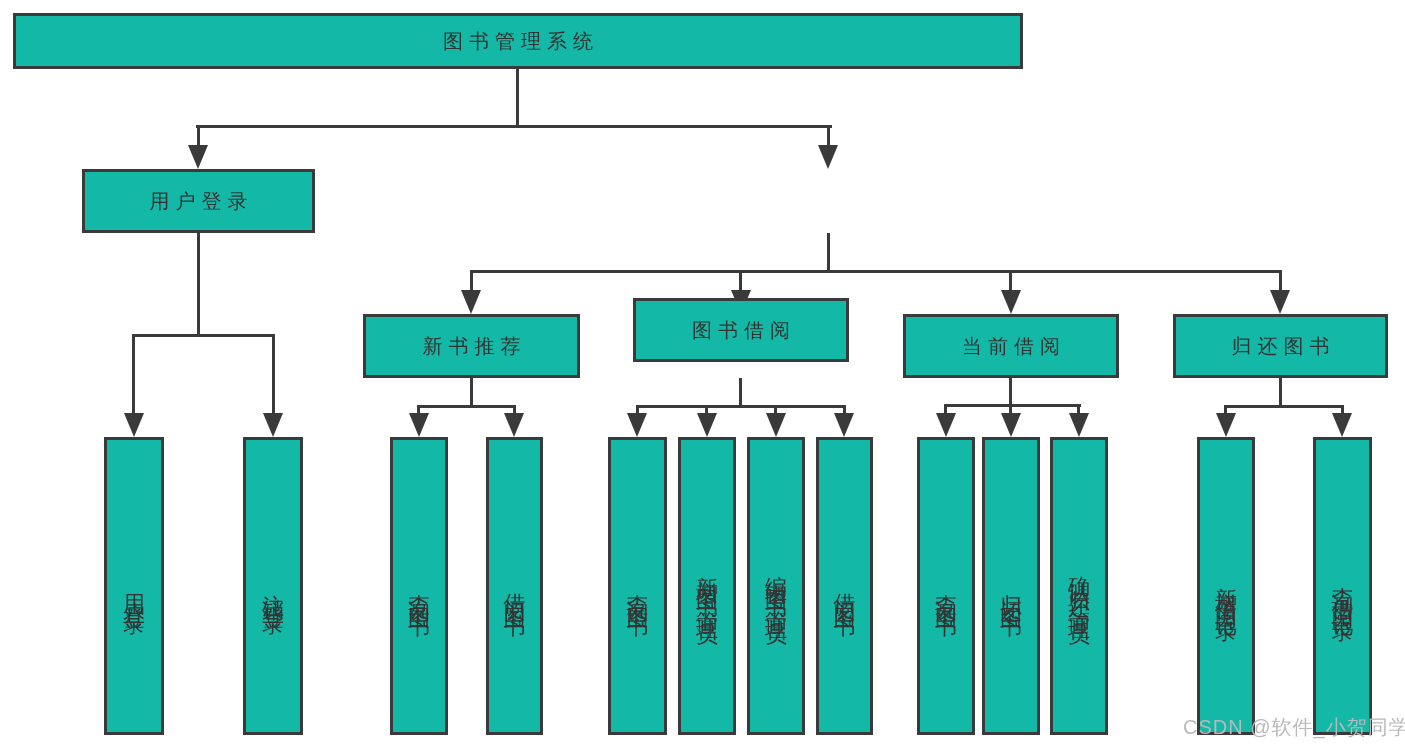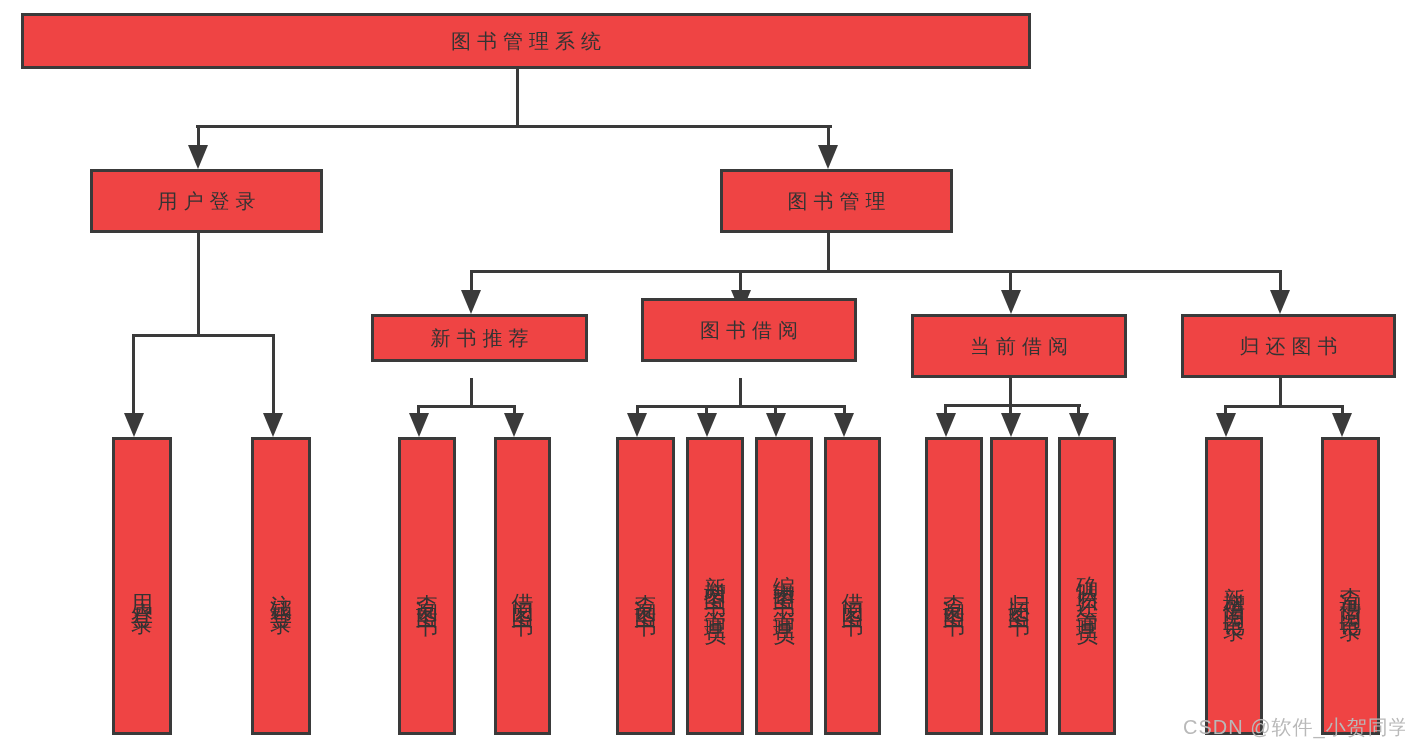--- a/index.html
+++ b/index.html
@@ -9,21 +9,21 @@
     --bg:#ffffff;
   }
   html,body{margin:0;padding:0;background:var(--bg);}
   #canvas{
     position:relative;width:1405px;height:747px;background:var(--bg);
     font-family:"Liberation Sans","DejaVu Sans",sans-serif;color:var(--text);
     overflow:hidden;
   }
   .box{
     position:absolute;box-sizing:border-box;border:3px solid var(--line);
-    background:#ef4444;display:flex;align-items:center;justify-content:center;margin-left:8px;
+    background:#14b8a6;display:flex;align-items:center;justify-content:center;
   }
   .box.h{font-size:20px;letter-spacing:6px;padding-left:6px;white-space:nowrap;}
   .box.v span{
     writing-mode:vertical-rl;text-orientation:mixed;
     font-size:22px;letter-spacing:7px;margin-bottom:-7px;white-space:nowrap;
   }
   .ln{position:absolute;background:var(--line);}
   .arw{
     position:absolute;width:0;height:0;
     border-left:10px solid transparent;border-right:10px solid transparent;
@@ -42,41 +42,40 @@
   <div class="box h" style="left:13px;top:13px;width:1010px;height:56px;">图书管理系统</div>
 
   <div class="ln" style="left:516px;top:69px;width:3px;height:58px;"></div>
   <div class="ln" style="left:196px;top:125px;width:636px;height:3px;"></div>
   <div class="ln" style="left:197px;top:125px;width:3px;height:22px;"></div>
   <div class="arw" style="left:188px;top:145px;"></div>
   <div class="ln" style="left:827px;top:125px;width:3px;height:22px;"></div>
   <div class="arw" style="left:818px;top:145px;"></div>
 
   <div class="box h" style="left:82px;top:169px;width:233px;height:64px;">用户登录</div>
-  <div class="box h" style="left:712px;top:169px;width:233px;height:64px;">图书管理</div>
 
   <div class="ln" style="left:197px;top:233px;width:3px;height:103px;"></div>
   <div class="ln" style="left:132px;top:334px;width:143px;height:3px;"></div>
   <div class="ln" style="left:132px;top:334px;width:3px;height:81px;"></div>
   <div class="arw" style="left:124px;top:413px;"></div>
   <div class="ln" style="left:272px;top:334px;width:3px;height:81px;"></div>
   <div class="arw" style="left:263px;top:413px;"></div>
 
   <div class="ln" style="left:827px;top:233px;width:3px;height:39px;"></div>
   <div class="ln" style="left:470px;top:270px;width:812px;height:3px;"></div>
   <div class="ln" style="left:470px;top:270px;width:3px;height:22px;"></div>
   <div class="arw" style="left:461px;top:290px;"></div>
   <div class="ln" style="left:739px;top:270px;width:3px;height:22px;"></div>
   <div class="arw" style="left:731px;top:290px;"></div>
   <div class="ln" style="left:1009px;top:270px;width:3px;height:22px;"></div>
   <div class="arw" style="left:1001px;top:290px;"></div>
   <div class="ln" style="left:1279px;top:270px;width:3px;height:22px;"></div>
   <div class="arw" style="left:1270px;top:290px;"></div>
 
-  <div class="box h" style="left:363px;top:314px;width:217px;height:48px;">新书推荐</div>
+  <div class="box h" style="left:363px;top:314px;width:217px;height:64px;">新书推荐</div>
   <div class="box h" style="left:633px;top:298px;width:216px;height:64px;">图书借阅</div>
   <div class="box h" style="left:903px;top:314px;width:216px;height:64px;font-family:Liberation Mono, monospace;">当前借阅</div>
   <div class="box h" style="left:1173px;top:314px;width:215px;height:64px;">归还图书</div>
 
   <div class="ln" style="left:470px;top:378px;width:3px;height:29px;"></div>
   <div class="ln" style="left:417px;top:405px;width:99px;height:3px;"></div>
   <div class="ln" style="left:417px;top:405px;width:3px;height:12px;"></div>
   <div class="arw" style="left:409px;top:413px;"></div>
   <div class="ln" style="left:513px;top:405px;width:3px;height:12px;"></div>
   <div class="arw" style="left:504px;top:413px;"></div>

